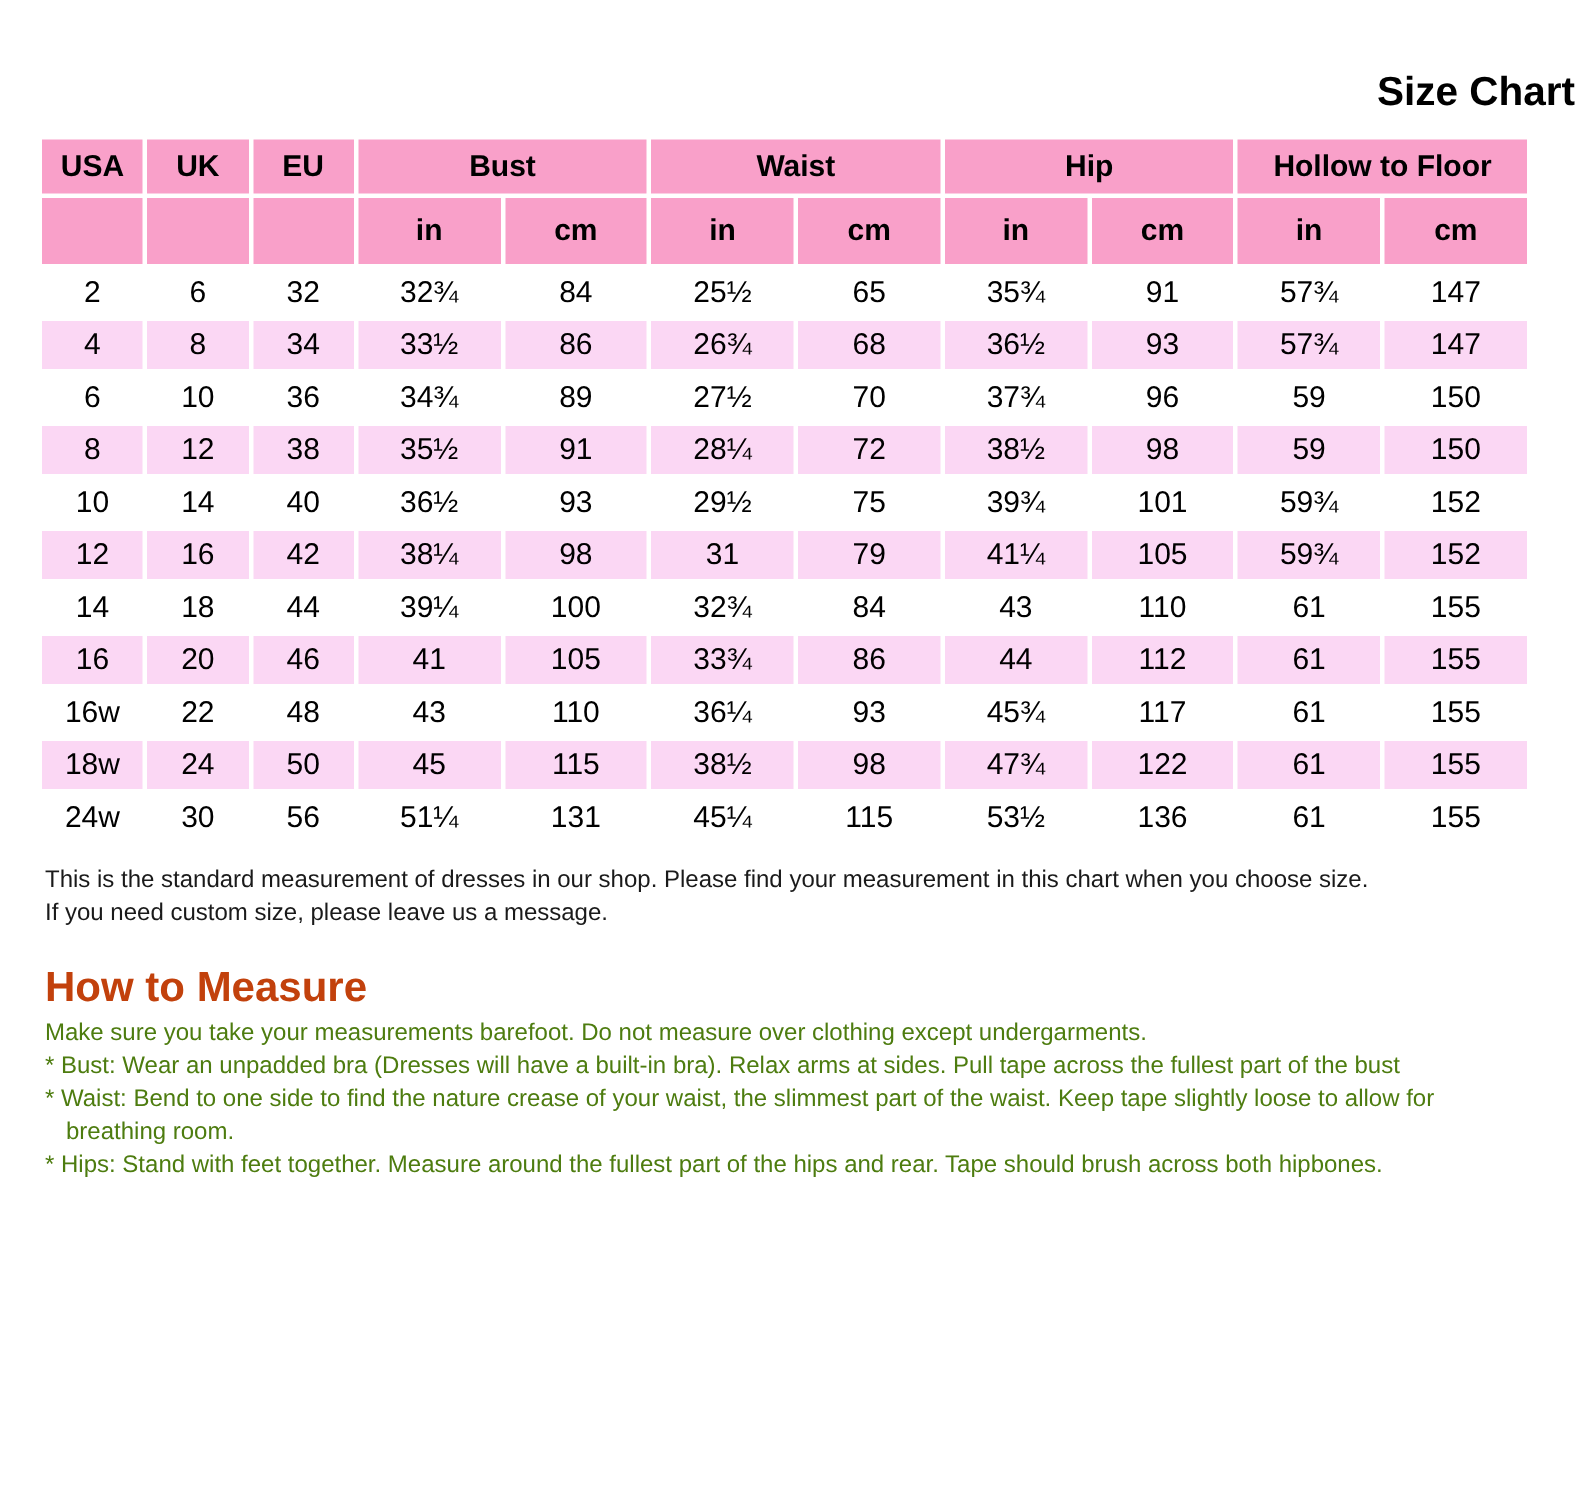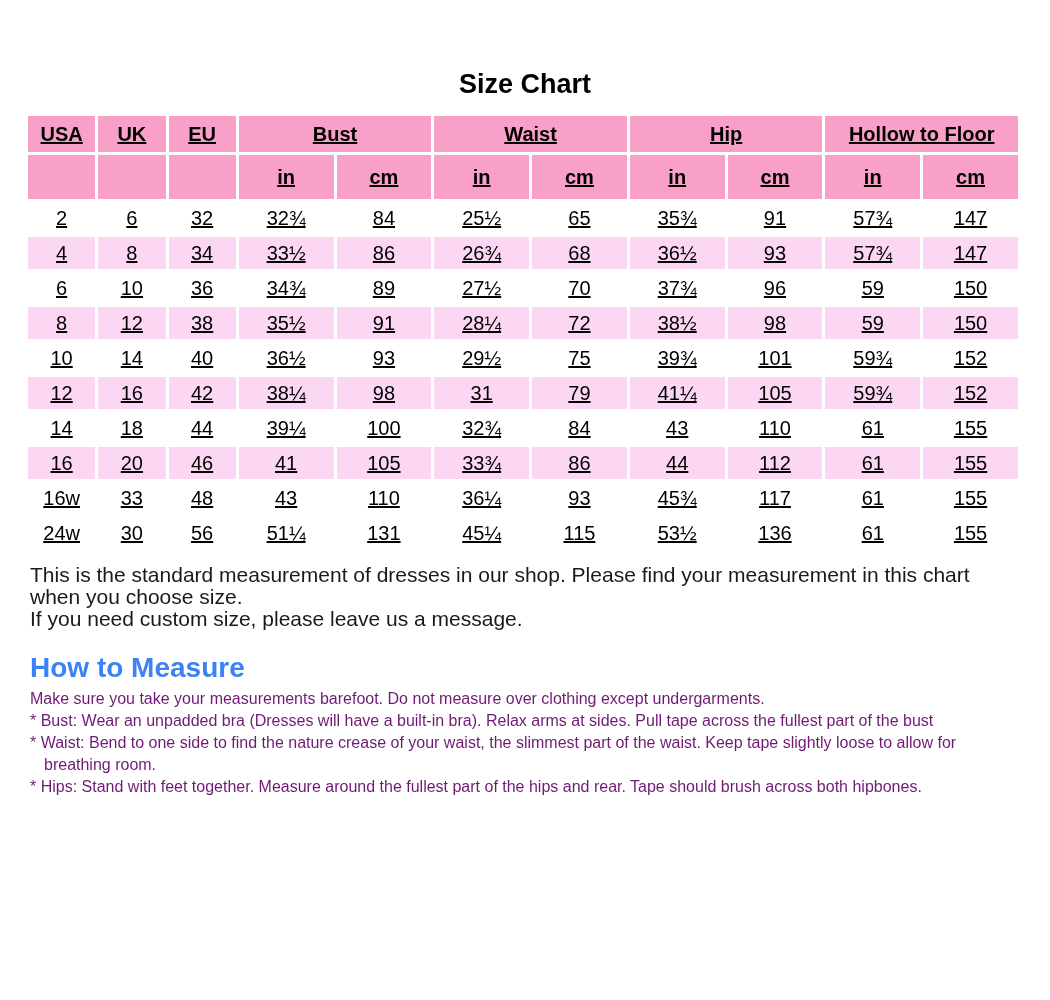--- a/index.html
+++ b/index.html
@@ -11,34 +11,33 @@
     font-family: "Liberation Sans", sans-serif;
     color: #000000;
     overflow: hidden;
   }
   .page {
     width: 1050px;
     height: 1000px;
     background: #ffffff;
   }
   .title {
-    padding-top: 68px;
-    text-align: center;
+    padding-top: 45px;
+    text-align: right;
     font-size: 27px;
     font-weight: bold;
     line-height: 32px;
     color: #000000;
   }
   table.size-chart {
     border-collapse: separate;
     border-spacing: 3px;
     table-layout: fixed;
     width: 996px;
     margin: 13px 0 0 25px;
-    text-decoration: underline;
   }
   table.size-chart col.c-small { width: 66px; }
   table.size-chart col.c-wide  { width: 93px; }
   table.size-chart th, table.size-chart td {
     text-align: center;
     vertical-align: middle;
     padding: 0;
     font-size: 20px;
     overflow: hidden;
   }
@@ -52,37 +51,37 @@
     height: 32px;
     font-weight: normal;
     background: #ffffff;
   }
   table.size-chart tbody tr.alt td {
     background: #FBD7F4;
   }
   .notes {
     margin: 12px 0 0 30px;
     width: 965px;
-    font-size: 21px;
+    font-size: 16px;
     line-height: 22px;
     color: #1a1a1a;
   }
   .how-heading {
     margin: 22px 0 4px 30px;
     font-size: 28px;
     font-weight: bold;
     line-height: 32px;
-    color: #3b82f6;
+    color: #c2410c;
   }
   .how-lines {
     margin-left: 30px;
     width: 972px;
     font-size: 16px;
     line-height: 22px;
-    color: #701a75;
+    color: #4d7c0f;
   }
   .how-lines .line {
     padding-left: 14px;
     text-indent: -14px;
   }
 </style>
 </head>
 <body>
 
 <div class="page">
@@ -227,28 +226,41 @@
           <td>105</td>
           <td>33¾</td>
           <td>86</td>
           <td>44</td>
           <td>112</td>
           <td>61</td>
           <td>155</td>
         </tr>
         <tr>
           <td>16w</td>
-          <td>33</td>
+          <td>22</td>
           <td>48</td>
           <td>43</td>
           <td>110</td>
           <td>36¼</td>
           <td>93</td>
           <td>45¾</td>
           <td>117</td>
+          <td>61</td>
+          <td>155</td>
+        </tr>
+        <tr class="alt">
+          <td>18w</td>
+          <td>24</td>
+          <td>50</td>
+          <td>45</td>
+          <td>115</td>
+          <td>38½</td>
+          <td>98</td>
+          <td>47¾</td>
+          <td>122</td>
           <td>61</td>
           <td>155</td>
         </tr>
         <tr>
           <td>24w</td>
           <td>30</td>
           <td>56</td>
           <td>51¼</td>
           <td>131</td>
           <td>45¼</td>

